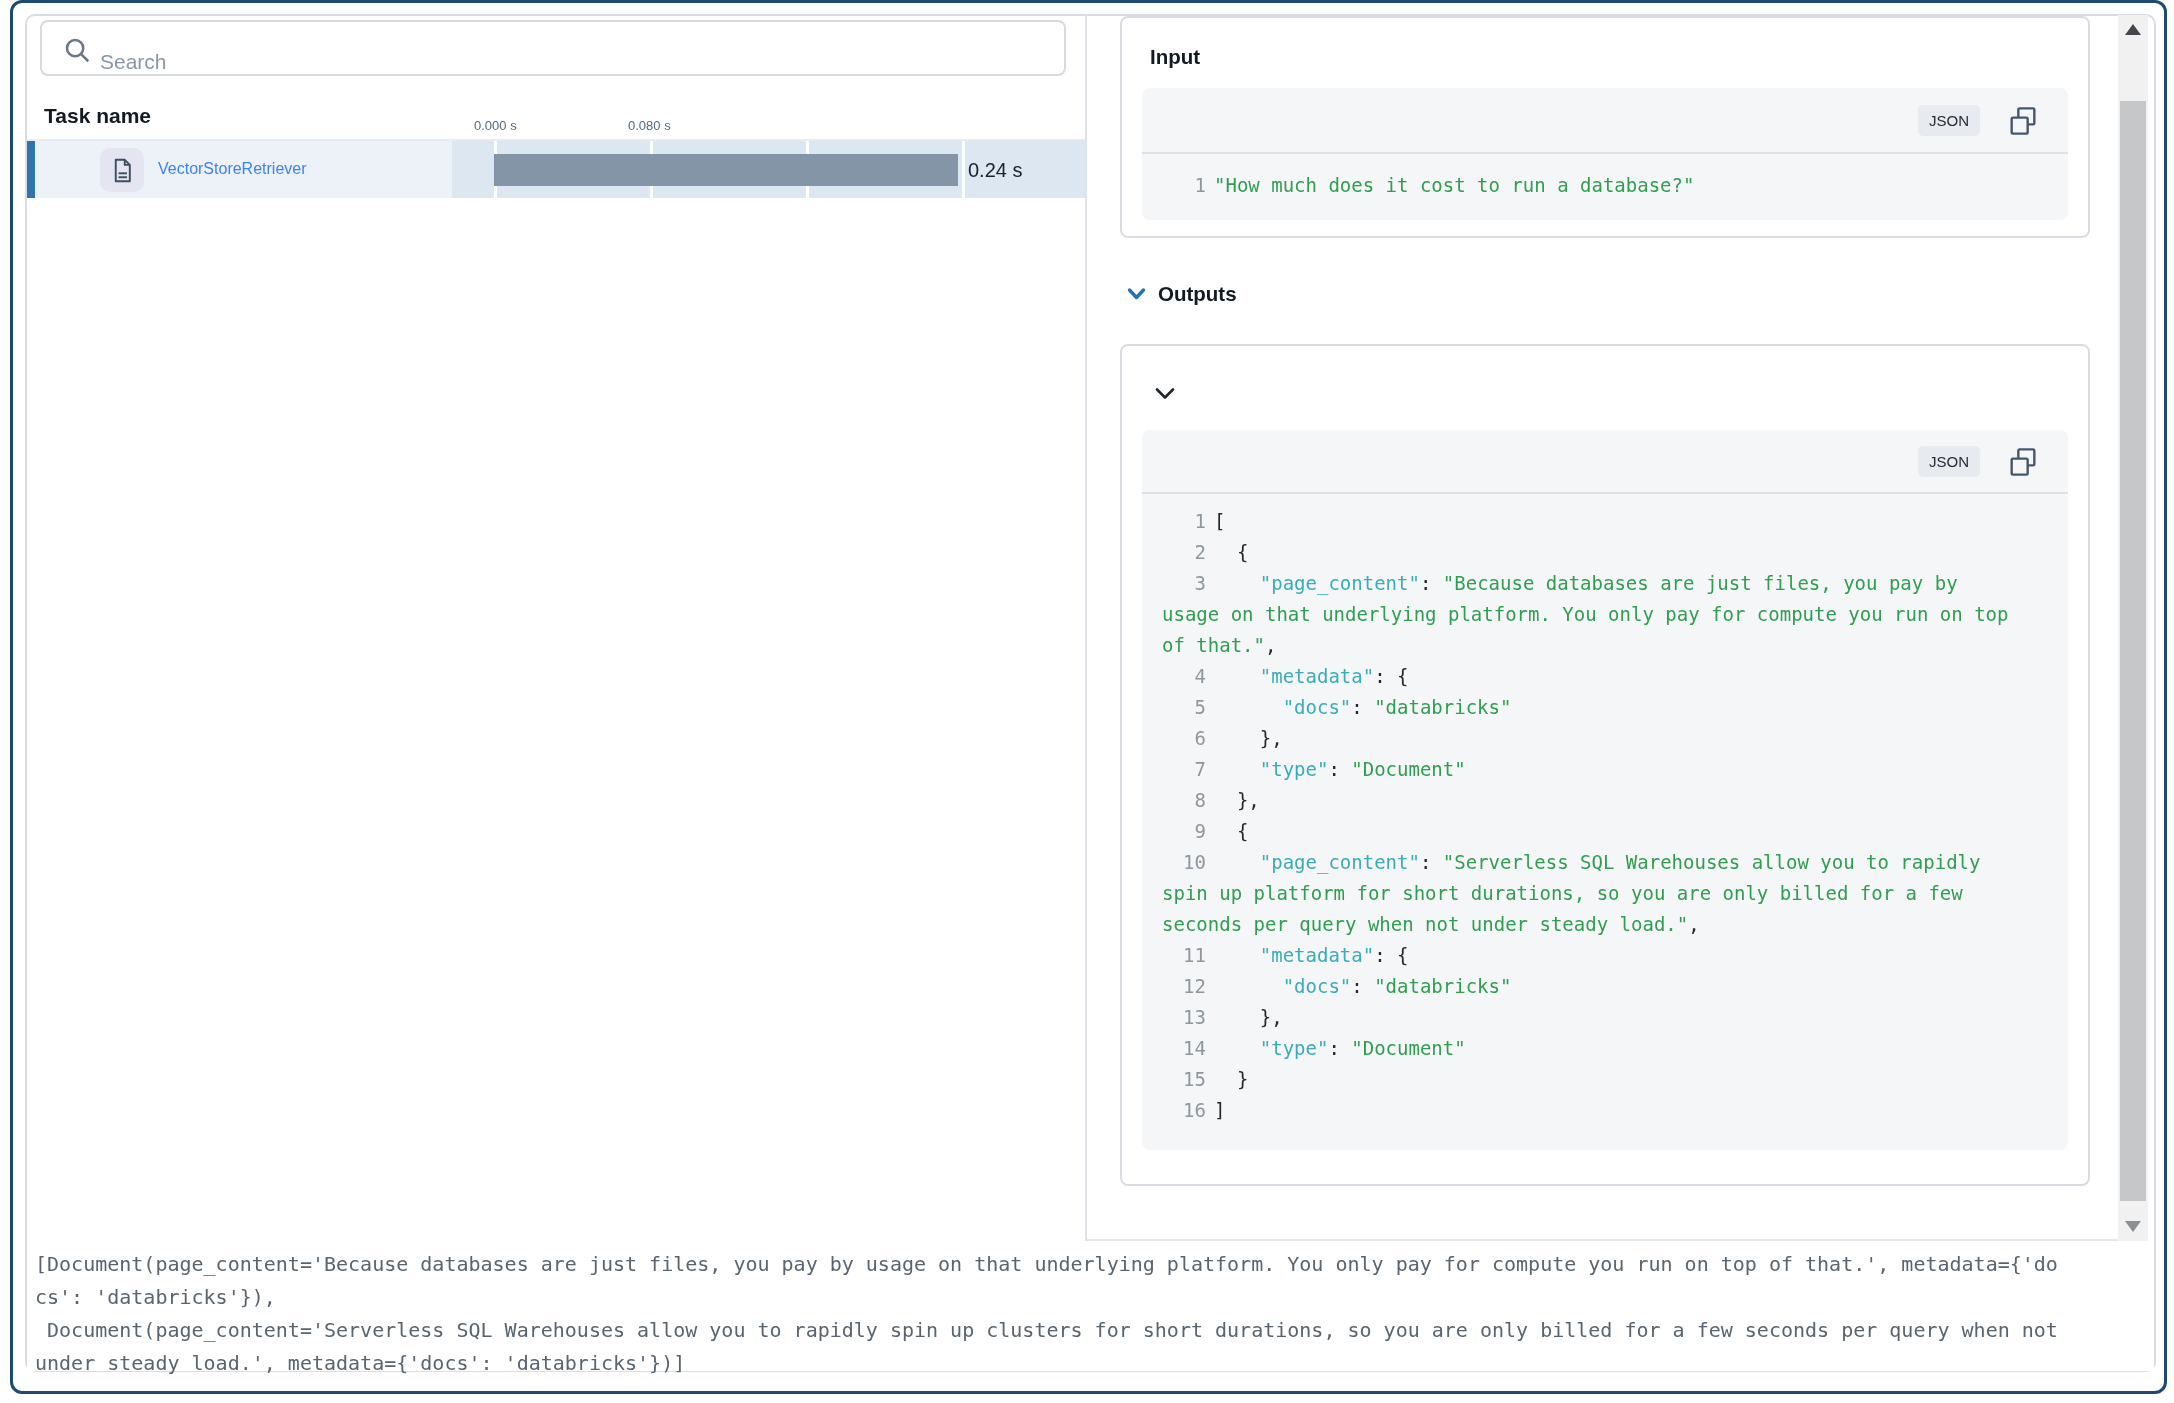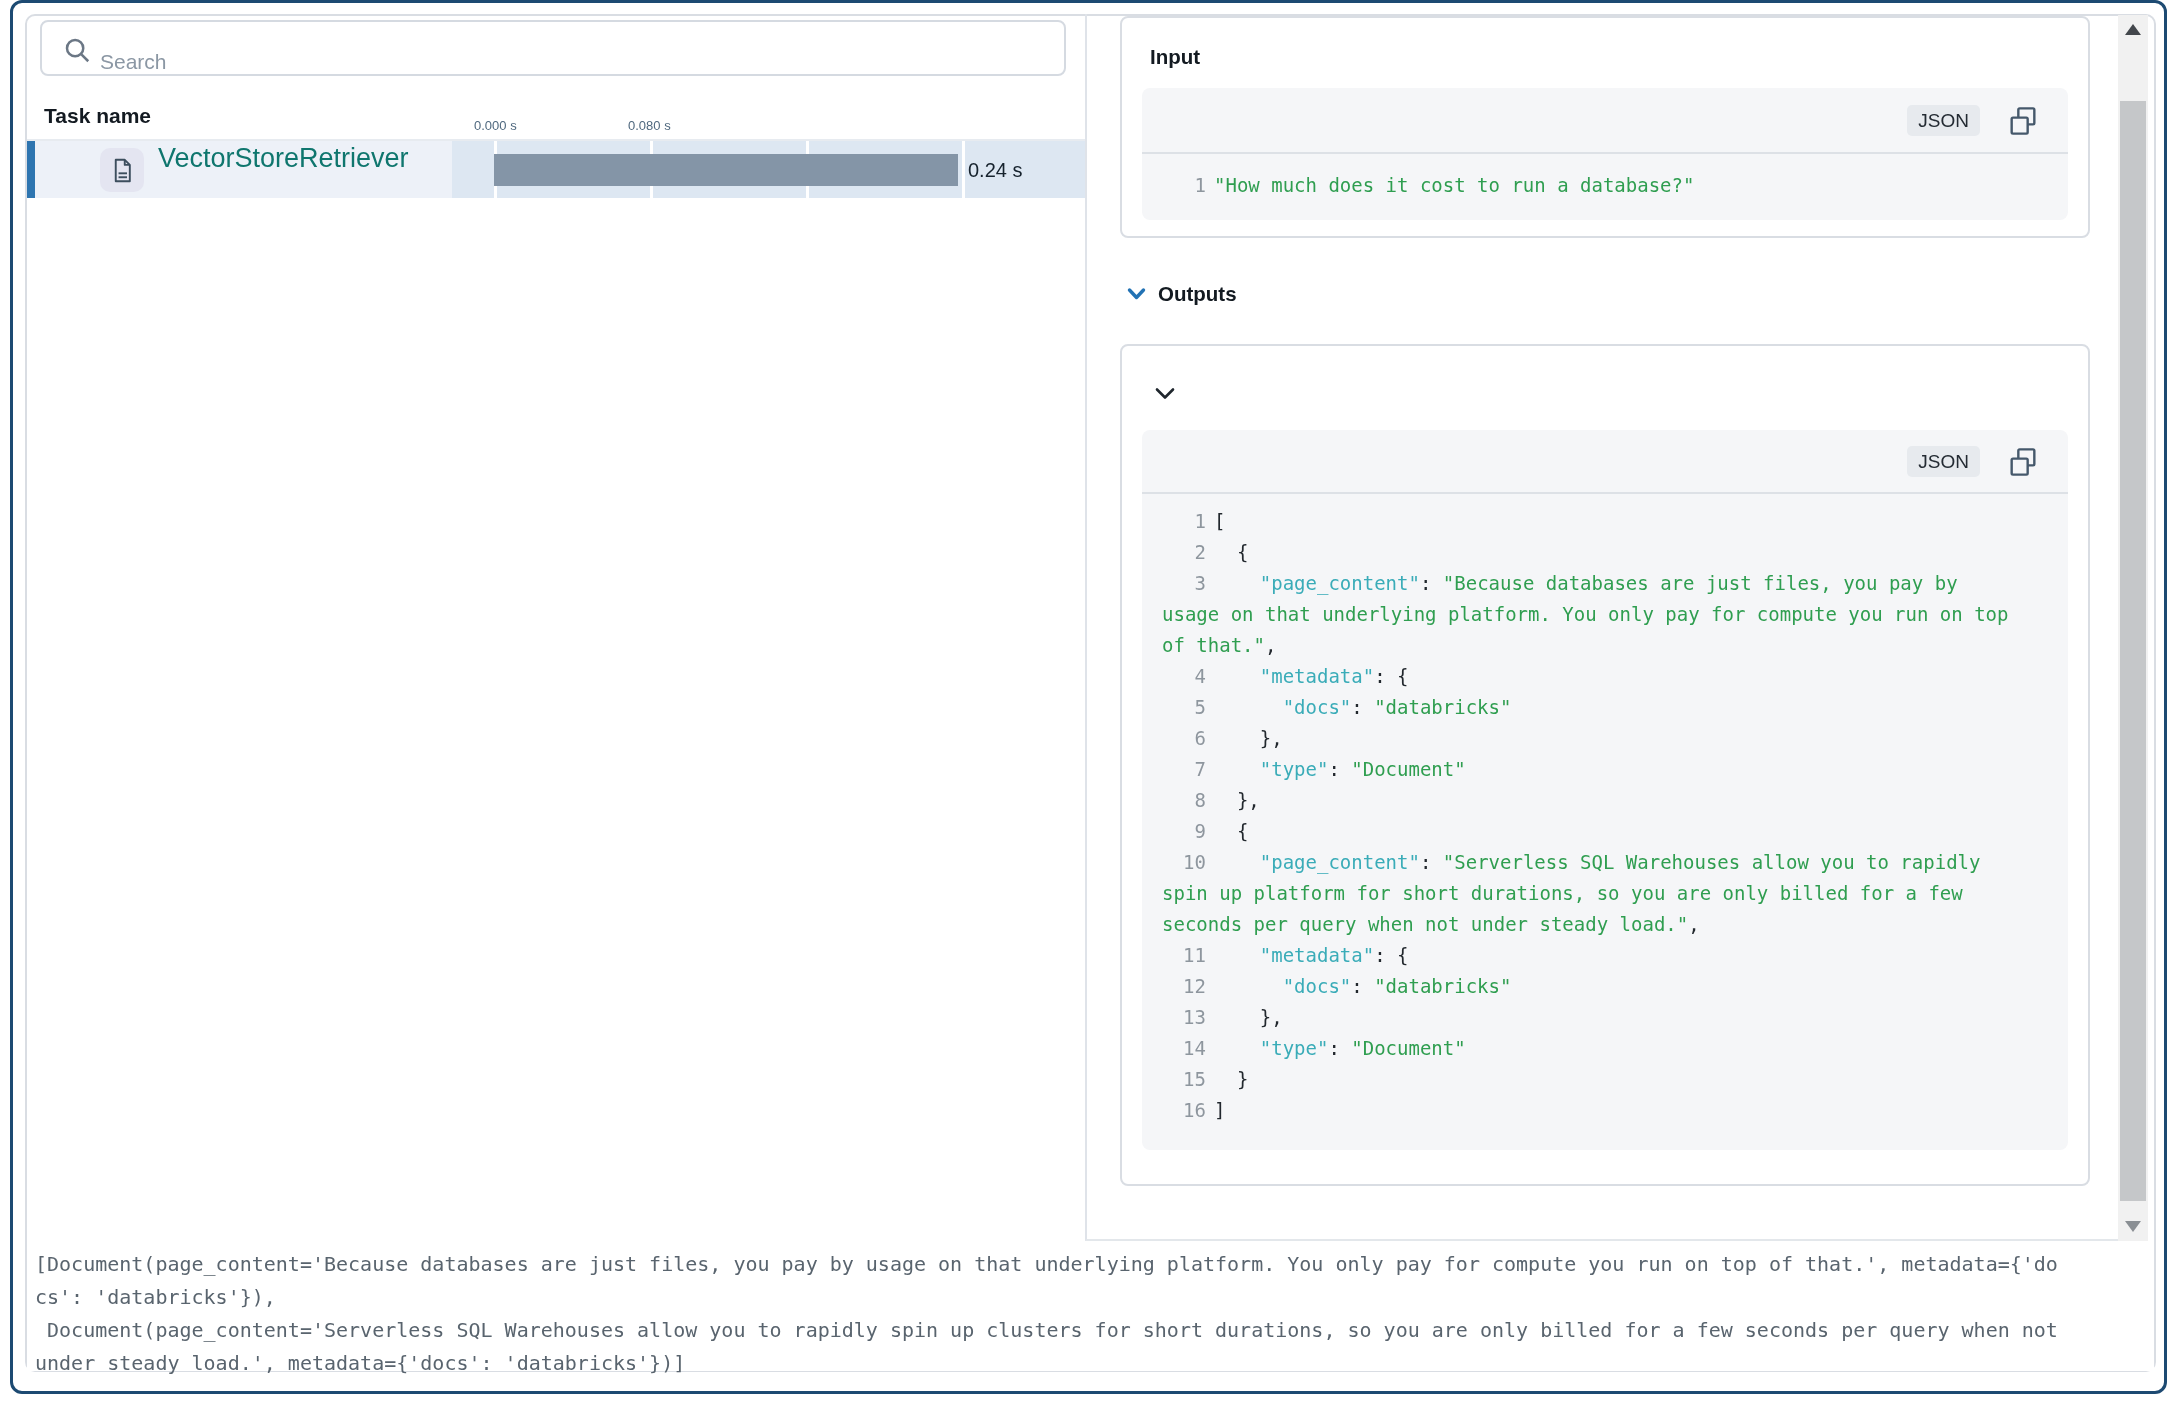--- a/index.html
+++ b/index.html
@@ -24,34 +24,34 @@
   .task-header{left:44px;top:104px;font-size:21px;font-weight:bold;color:#131a21}
   .tick{position:absolute;top:118px;font-size:13px;color:var(--tick)}
   .header-line{left:27px;top:139px;width:1058px;height:2px;background:#e7ebf0}
   .task-row{left:27px;top:141px;width:1058px;height:57px;cursor:pointer}
   .row-accent{position:absolute;left:0;top:0;width:8px;height:57px;background:var(--accent)}
   .row-left-bg{position:absolute;left:8px;top:0;width:417px;height:57px;background:var(--row-bg)}
   .row-time-bg{position:absolute;left:425px;top:0;width:633px;height:57px;background:var(--timeline-bg)}
   .gridline{position:absolute;top:0;width:3px;height:57px;background:#fff}
   .row-icon{position:absolute;left:73px;top:7px;width:44px;height:44px;border-radius:10px;background:#e4e5f1;
     display:flex;align-items:center;justify-content:center}
-  .row-label{position:absolute;left:131px;top:2px;font-size:27px;color:#0f766e}
+  .row-label{position:absolute;left:131px;top:19px;font-size:16px;color:#3b82f6}
   .dur-bar{position:absolute;left:467px;top:13px;width:464px;height:32px;background:var(--bar)}
   .dur-label{position:absolute;left:941px;top:13px;height:32px;line-height:32px;font-size:20px;color:#16222d}
 
   
   .rpanel{left:1085px;top:14px;width:1033px;height:1227px;border-left:2px solid #dfe3e9;border-bottom:2px solid #e3e7eb}
   .io-card{position:absolute;width:970px;border:2px solid var(--border);border-radius:8px;background:#fff}
   .input-card{left:1120px;top:16px;height:222px}
   .outputs-card{left:1120px;top:344px;height:842px}
   .io-title{position:absolute;left:28px;top:27px;font-size:20.5px;font-weight:bold;color:#131a21}
   .code-block{position:absolute;left:20px;width:926px;background:var(--code-bg);border-radius:8px;overflow:hidden}
   .cb-head{position:relative;border-bottom:2px solid #dde1e6}
   .badge{position:absolute;right:88px;background:var(--badge-bg);border-radius:5px;height:31px;line-height:31px;
-    padding:0 11px;font-size:19px;color:#242b33;cursor:pointer}
+    padding:0 11px;font-size:15px;color:#242b33;cursor:pointer}
   .copy-btn{position:absolute;right:26px;width:38px;height:38px;border:none;background:transparent;cursor:pointer;
     display:flex;align-items:center;justify-content:center}
   .code-area{font-family:"DejaVu Sans Mono",monospace;font-size:19px;line-height:31px;color:var(--text)}
   .code-line{white-space:pre;height:31px}
   .ln{display:inline-block;width:44px;margin-right:8px;text-align:right;color:var(--muted)}
   .c-p{color:#22282e}.c-k{color:var(--key)}.c-s{color:var(--str)}
   .sec-head-chevron{left:1127px;top:287px}
   .sec-head-title{left:1158px;top:282px;font-size:20.5px;font-weight:bold;color:#131a21}
 
   

